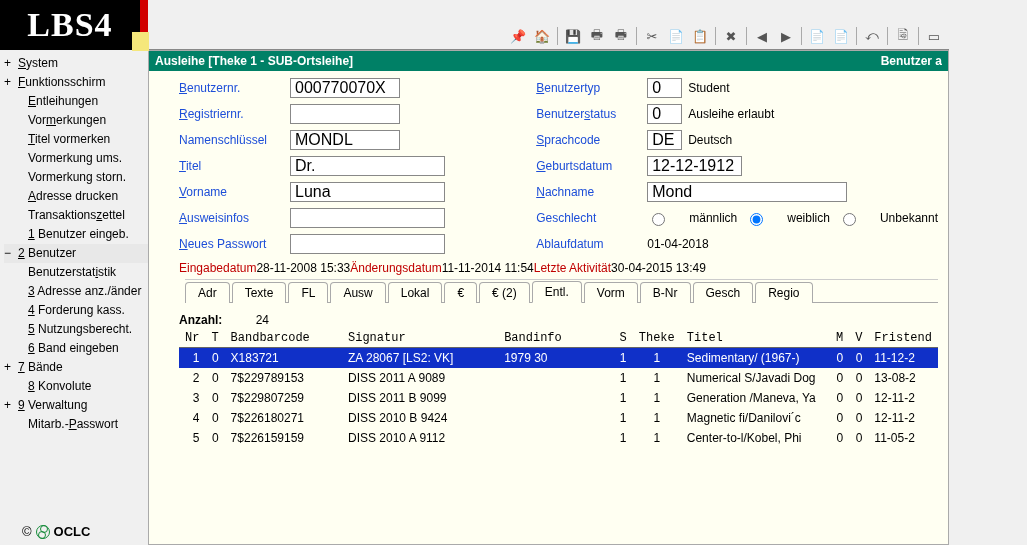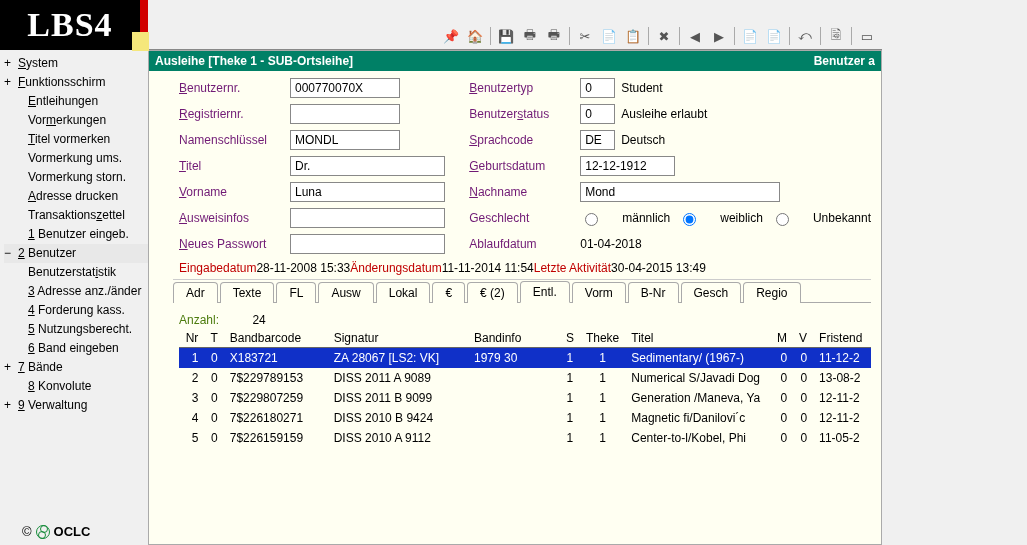--- a/index.html
+++ b/index.html
@@ -1,17 +1,17 @@
 <!DOCTYPE html>
 <html><head>
 <meta charset="utf-8">
 <style>
   * { box-sizing: border-box; }
   html, body { margin:0; padding:0; font-family: Arial, sans-serif; font-size:12px; background:#f0f0f0; }
-  .app { width:882px; height:545px; display:flex; flex-direction:column; overflow:hidden; background:#f0f0f0;}
+  .app { width:949px; height:545px; display:flex; flex-direction:column; overflow:hidden; background:#f0f0f0;}
   
   .top { height:50px; background:#f0f0f0; display:flex; }
   .logo-wrap { display:flex; }
   .logo { width:140px; height:50px; background:#000; color:#fff; font-size:34px; font-weight:600; display:flex; align-items:center; justify-content:center; font-family: Georgia, 'Times New Roman', serif; letter-spacing:1px;}
   .redbar { width:8px; height:50px; background:#d10000;}
   
   .toolbar { flex:1; background:#f0f0f0; border-bottom:1px solid #888; position:relative;}
   .tb-icons { position:absolute; right:4px; bottom:2px; display:flex; gap:2px; align-items:center; }
   .tb-btn { width:22px; height:22px; display:flex; align-items:center; justify-content:center; color:#555; background:#f0f0f0; cursor:pointer; font-size:13px; border-radius:2px;}
   .tb-sep { width:1px; height:18px; background:#aaa; margin:0 2px;}
@@ -33,45 +33,45 @@
   .oclc-circ::after { content:""; position:absolute; width:6px; height:6px; border:1.5px solid #188c3c; border-radius:50%; right:1px; top:-1px;}
   
   .main { flex:1; background:#fffff2; display:flex; flex-direction:column; min-width:0; border:1px solid #aaa;}
   .titlebar { background:#008066; color:#fff; font-weight:bold; padding:3px 6px; display:flex; justify-content:space-between;}
   .yellowtab { position:relative; height:0;}
   .yellowtab::before { content:""; position:absolute; left:-17px; top:-19px; width:17px; height:19px; background:#f5e77b;}
   .form { padding:6px 10px 4px 30px; }
   .form-cols { display:flex; gap:18px;}
   .col { display:flex; flex-direction:column; gap:4px;}
   .row { display:flex; align-items:center; gap:6px; height:22px;}
-  .lbl { color:#701a75; width:105px; }
+  .lbl { color:#1d4ed8; width:105px; }
   .lbl .ul { text-decoration: underline; }
-  .inp { height:20px; border:1px solid #888; background:#fff; padding:0 4px; font-size:12px; }
+  .inp { height:20px; border:1px solid #888; background:#fff; padding:0 4px; font-size:16px; }
   .w-med { width:155px;}
   .w-sm { width:110px;}
   .w-xs { width:35px; }
   .desc { color:#000;}
   .radio-row { display:flex; gap:8px; align-items:center;}
   .radio-row label { display:flex; align-items:center; gap:21px; cursor:pointer;}
   .dates-row { display:flex; align-items:flex-end; margin-top:6px; flex-wrap:nowrap;}
   .dates-row .lbl2 { color:#c00000; }
   .dates-row .val2 { color:#000; }
   
-  .tabs-wrap { padding:0 10px 0 24px;}
+  .tabs-wrap { padding:0 10px 0 36px;}
   .tab-divider { border-top:1px solid #ccc; margin-bottom:0;}
   .tabs { display:flex; align-items:flex-end; gap:2px; padding-left:0; }
   .tab { padding:3px 12px; border:1px solid #aaa; border-bottom:none; background:#fffff2; position:relative; bottom:-1px; color:#000; cursor:pointer; border-radius:4px 4px 0 0; font-size:12px;}
   .tab.active { background:#fffff2; border-bottom:1px solid #fffff2; z-index:2;}
   .tab-line { border-bottom:1px solid #aaa; margin-top:0;}
   
   .tbl-wrap { padding:4px 10px 4px 30px; flex:1; min-height:0; overflow:hidden;}
   .count-row { padding:6px 0 2px 0;}
-  .count-row .lbl2 { color:#4d7c0f; }
+  .count-row .lbl2 { color:#000000;font-weight:bold; }
   table { width:100%; border-collapse: collapse; font-size:12px;}
-  thead th { text-align:left; font-weight:normal; border-bottom:1px solid #666; padding:2px 6px; color:#000; white-space:nowrap; background:#fffff2;}
+  thead th { text-align:left; font-weight:normal; border-bottom:1px solid #666; padding:2px 6px; color:#000; white-space:nowrap; background:#fffff2;font-family:Liberation Mono, monospace;}
   tbody td { padding:3px 6px; white-space:nowrap; overflow:hidden; text-overflow:ellipsis;}
   tbody tr.sel { background:#1030c8; color:#fff;}
   tbody tr.sel td { color:#fff;}
   .col-nr { width:26px; text-align:right;}
   .col-t { width:18px; text-align:right;}
   .col-bc { width:120px;margin-top:35px;}
   .col-sig { width:160px;}
   .col-bi { width:120px;}
   .col-s { width:14px; text-align: center;}
   .col-th { width:44px; text-align: center;}
@@ -136,20 +136,21 @@
           <div class="nav-item sub"><span class="ul">1</span> Benutzer eingeb.</div>
           <div class="nav-item top-level minus active"><span class="ul">2</span> Benutzer</div>
           <div class="nav-item sub">Benutzerstat<span class="ul">i</span>stik</div>
           <div class="nav-item sub"><span class="ul">3</span> Adresse anz./änder</div>
           <div class="nav-item sub"><span class="ul">4</span> Forderung kass.</div>
           <div class="nav-item sub"><span class="ul">5</span> Nutzungsberecht.</div>
           <div class="nav-item sub"><span class="ul">6</span> Band eingeben</div>
           <div class="nav-item top-level"><span class="ul">7</span> Bände</div>
           <div class="nav-item sub"><span class="ul">8</span> Konvolute</div>
           <div class="nav-item top-level"><span class="ul">9</span> Verwaltung</div>
+          <div class="nav-item sub">Mitarb.-<span class="ul">P</span>asswort</div>
         </div>
       <div class="oclc">
         © <span class="oclc-circ"></span>
         <b>OCLC</b>
       </div>
     </div>
 
     <div class="main">
       <div class="yellowtab"></div>
       <div class="titlebar">

